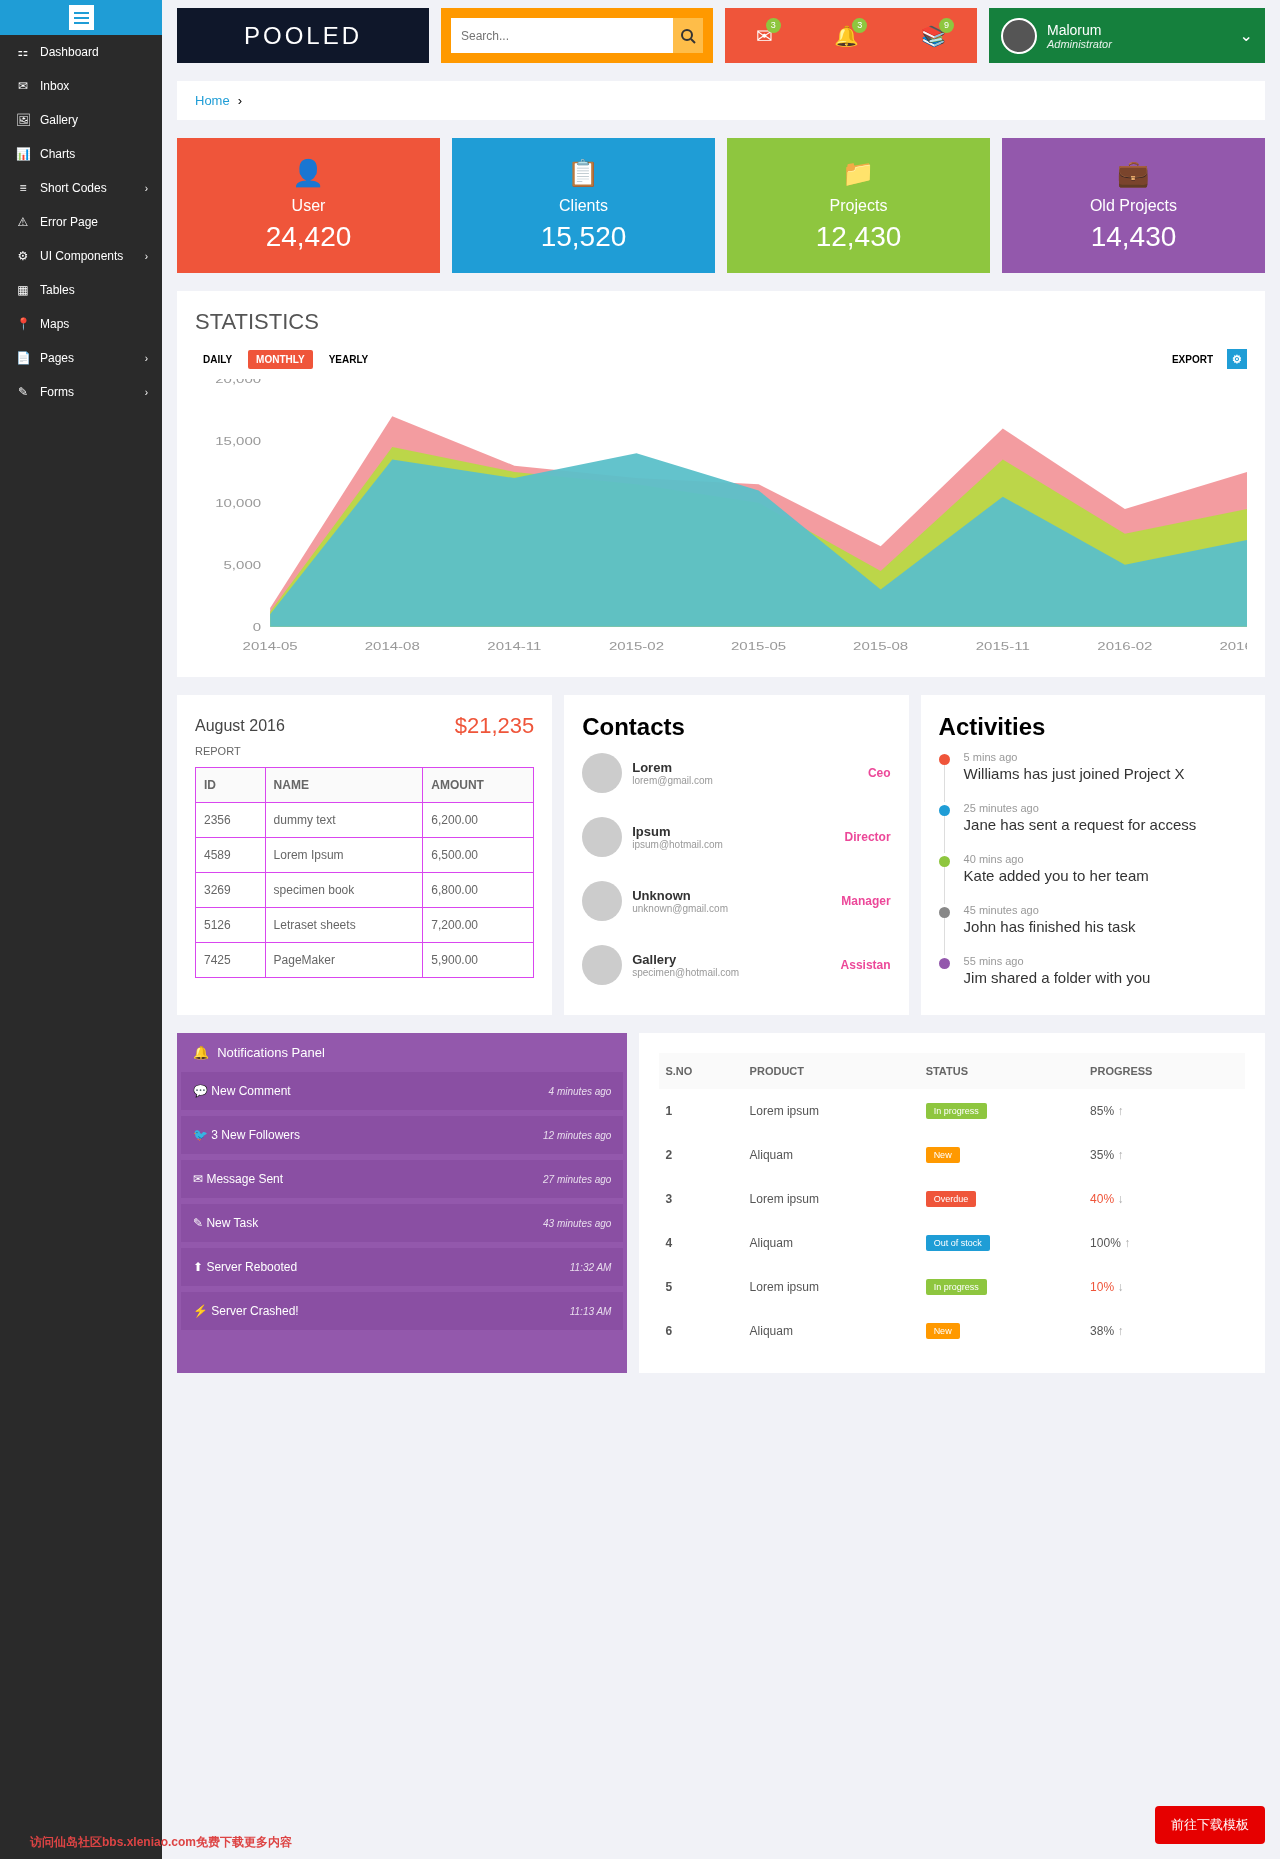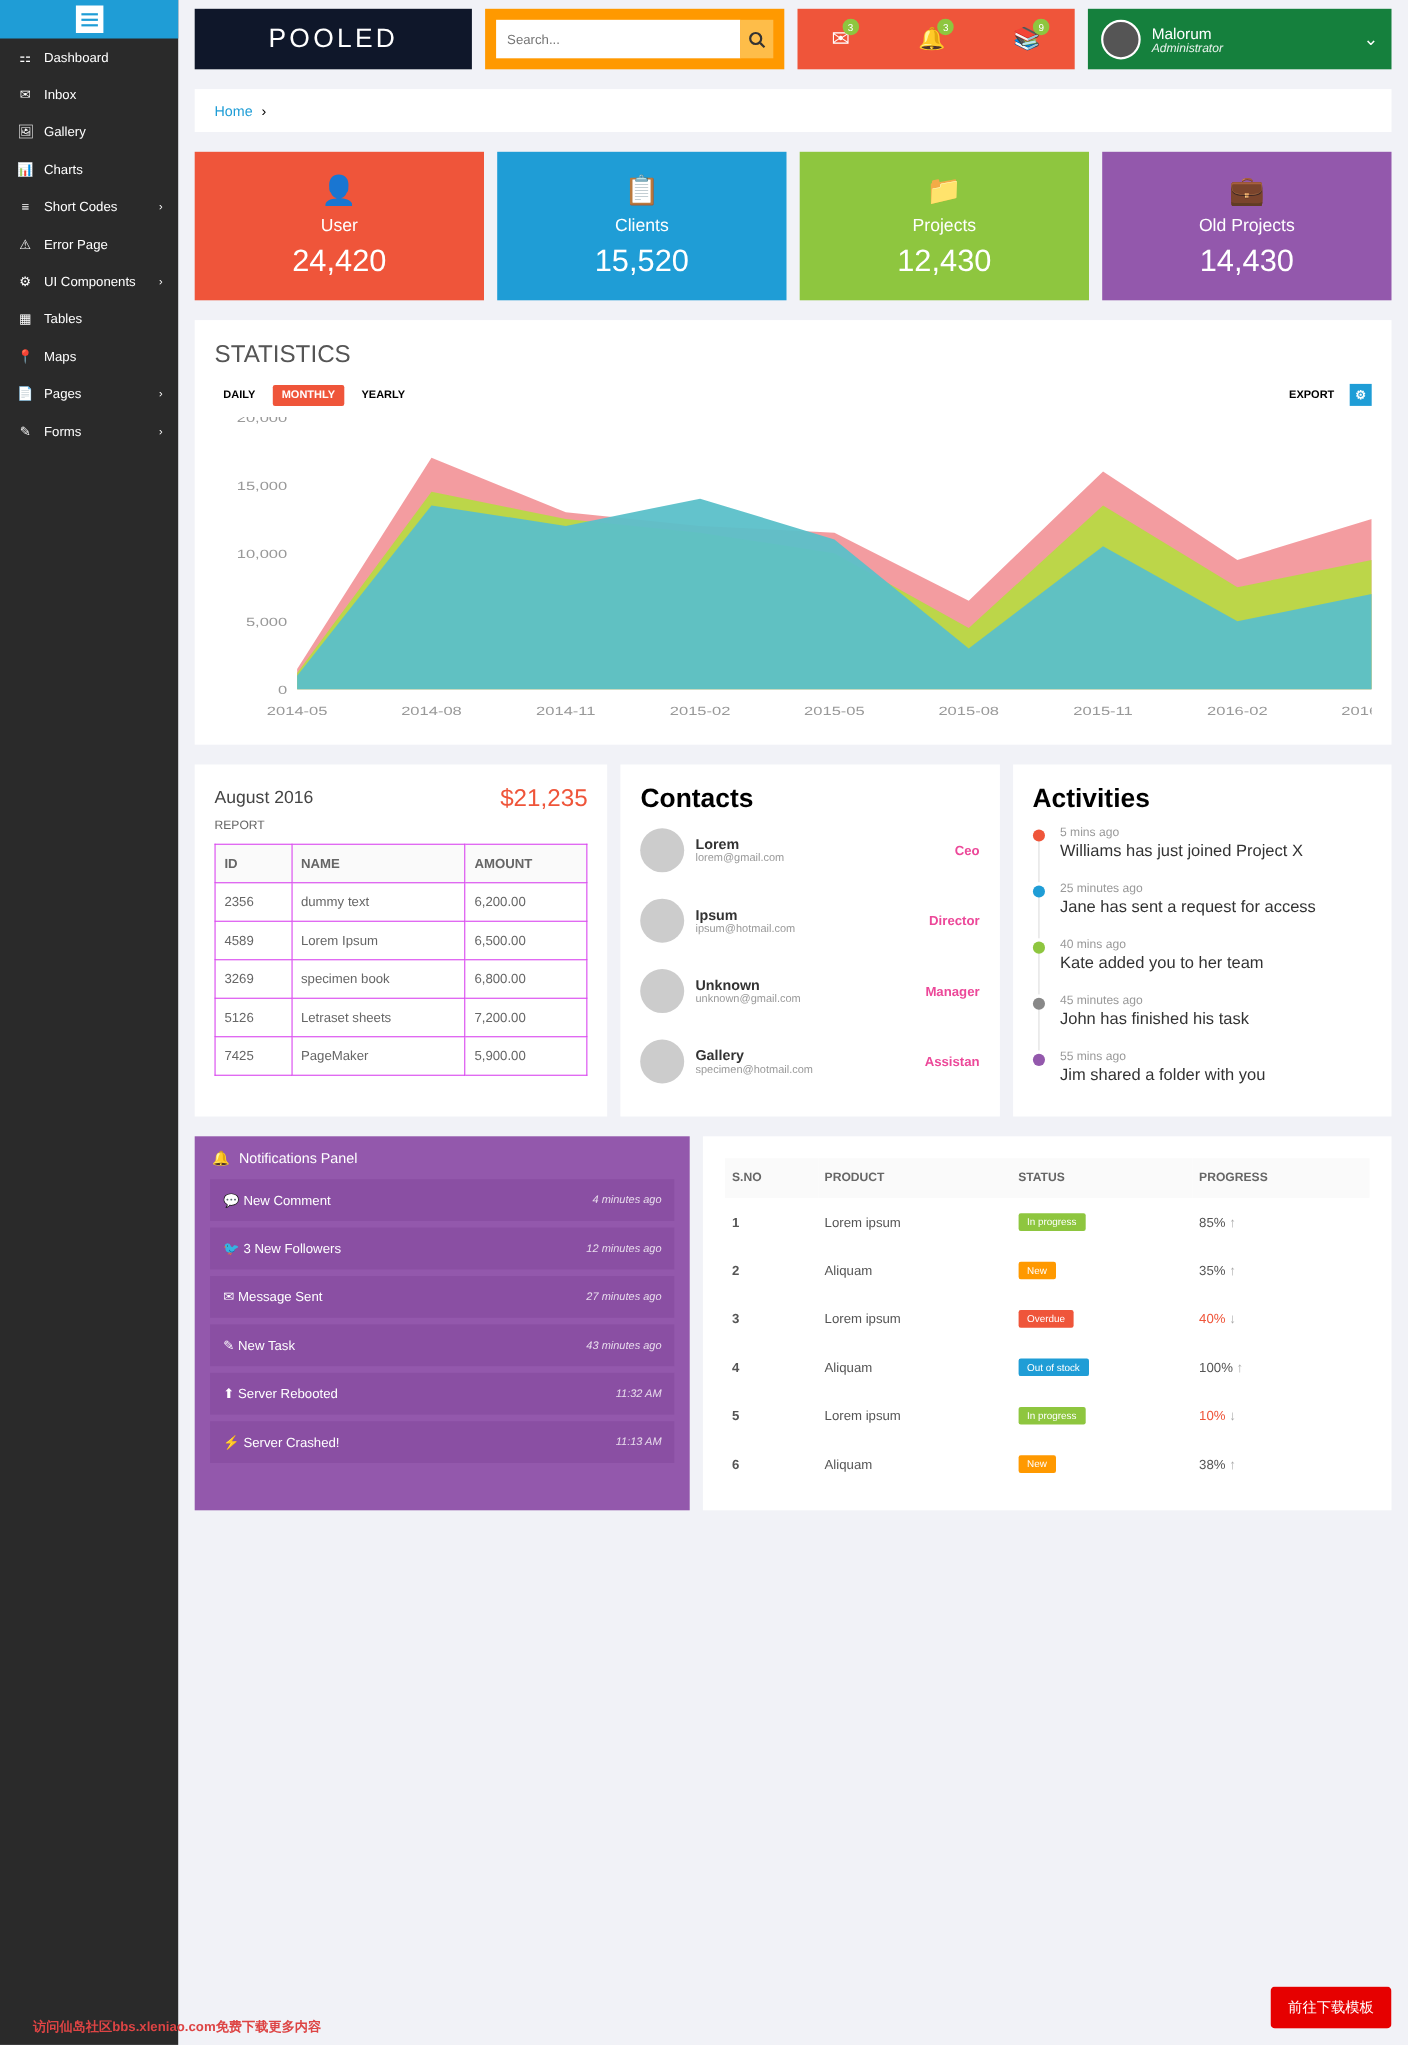--- a/index.html
+++ b/index.html
@@ -62,21 +62,21 @@
 .activity{display:flex;gap:14px;padding:10px 0;position:relative}
 .activity::before{content:"";position:absolute;left:5px;top:22px;bottom:-10px;width:1px;background:#ddd}
 .activity:last-child::before{display:none}
 .dot{width:11px;height:11px;border-radius:50%;margin-top:3px;z-index:1}
 .act-content{flex:1}
 .act-time{font-size:11px;color:#999}
 .act-text{font-size:15px;color:#333;margin-top:2px}
 .bottom-row{display:flex;gap:12px;margin-top:18px;margin-bottom:20px}
 .notif-panel{flex:1;background:#9358ac}
 .notif-panel-head{padding:12px 16px;color:#fff;font-size:13px;display:flex;align-items:center;gap:8px}
-.notif-list{padding:0 14px 14px}
+.notif-list{padding:0 4px 14px}
 .notif-row{background:#8a4fa3;color:#fff;padding:12px;margin-bottom:6px;display:flex;justify-content:space-between;font-size:12px;align-items:center}
 .notif-row .time{font-size:10px;font-style:italic;opacity:.8}
 .progress-panel{flex:1.3;background:#fff;padding:20px}
 .prog-table{width:100%;font-size:12px}
 .prog-table th{border:none;color:#666;font-size:11px;padding:12px 6px}
 .prog-table td{border:none;padding:14px 6px;color:#555}
 .tag{display:inline-block;padding:3px 8px;border-radius:2px;color:#fff;font-size:9px}
 .tag-green{background:#8ec63f}.tag-orange{background:#ff9900}.tag-red{background:#ef553a}.tag-blue{background:#1f9dd6}
 .pct{font-size:12px}.pct-red{color:#ef553a}
 .download-btn{position:fixed;bottom:15px;right:15px;background:#e60000;color:#fff;padding:10px 16px;border-radius:4px;font-size:13px;cursor:pointer}

